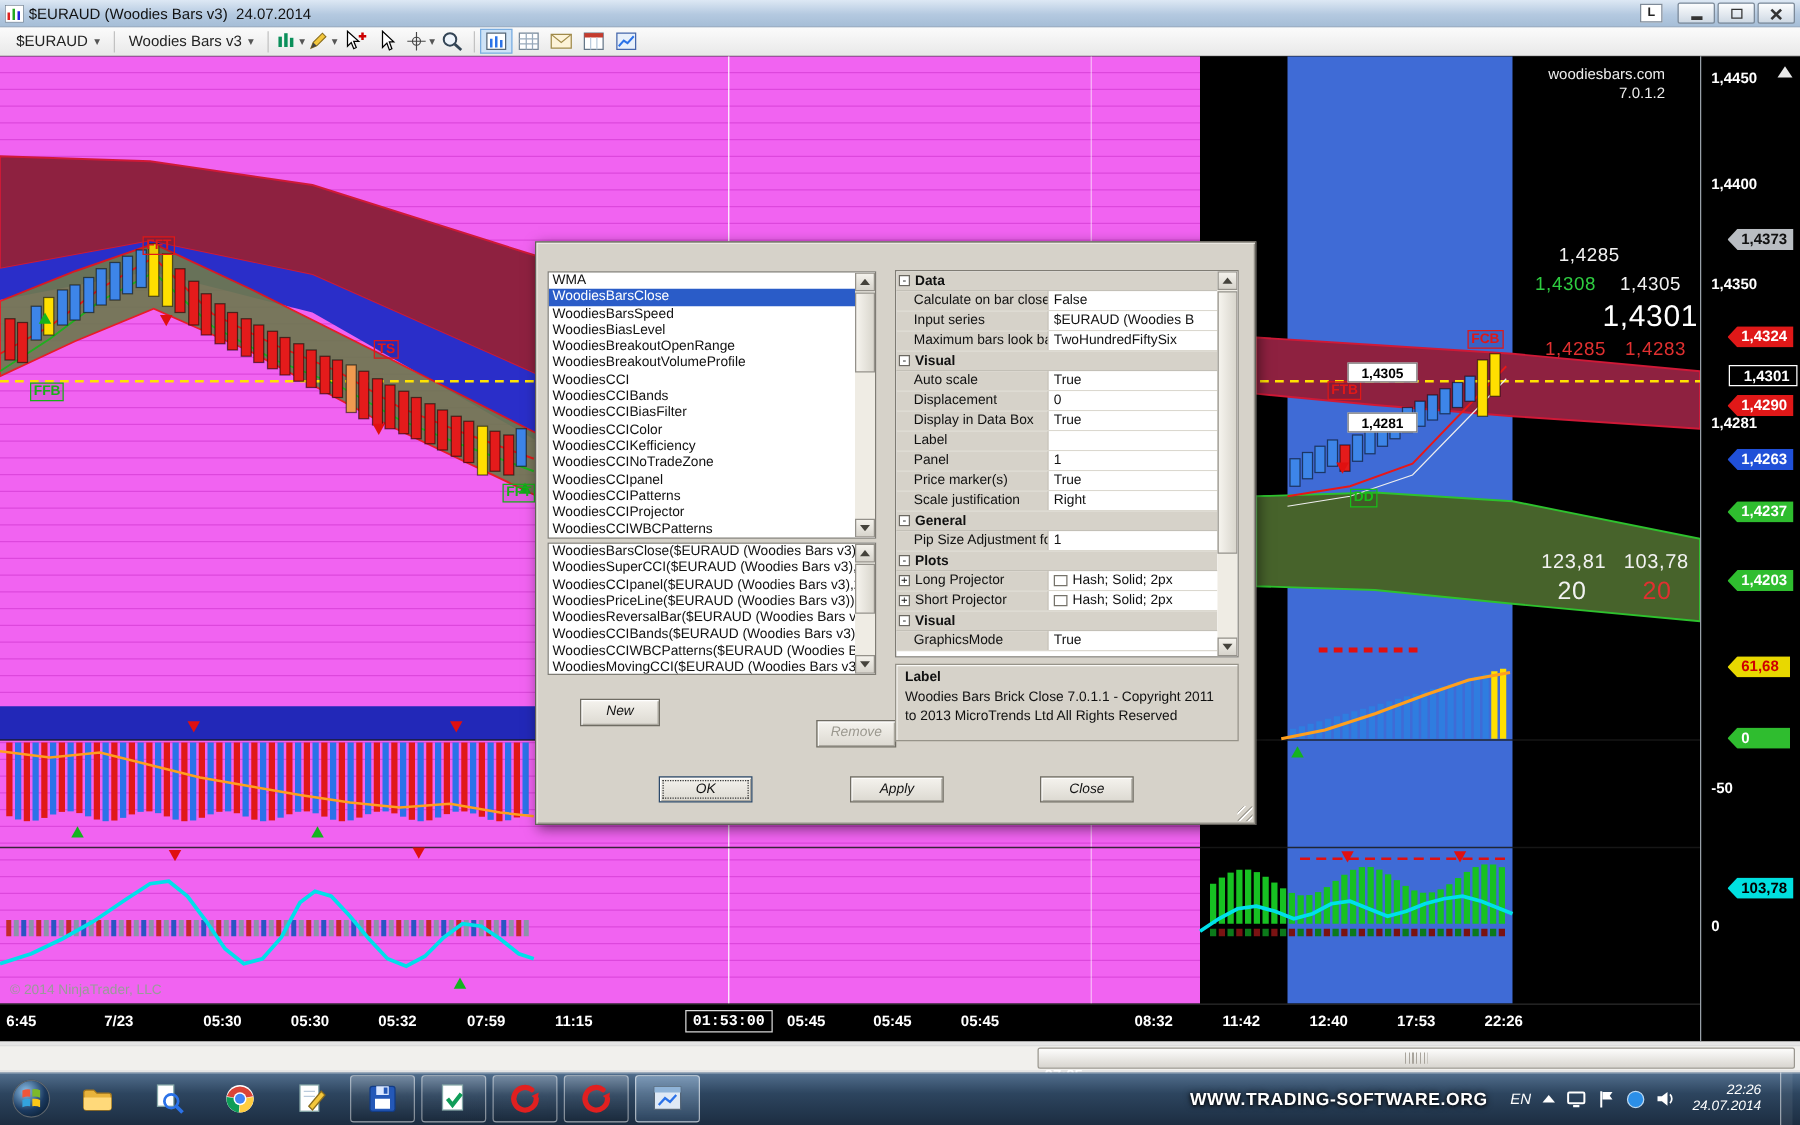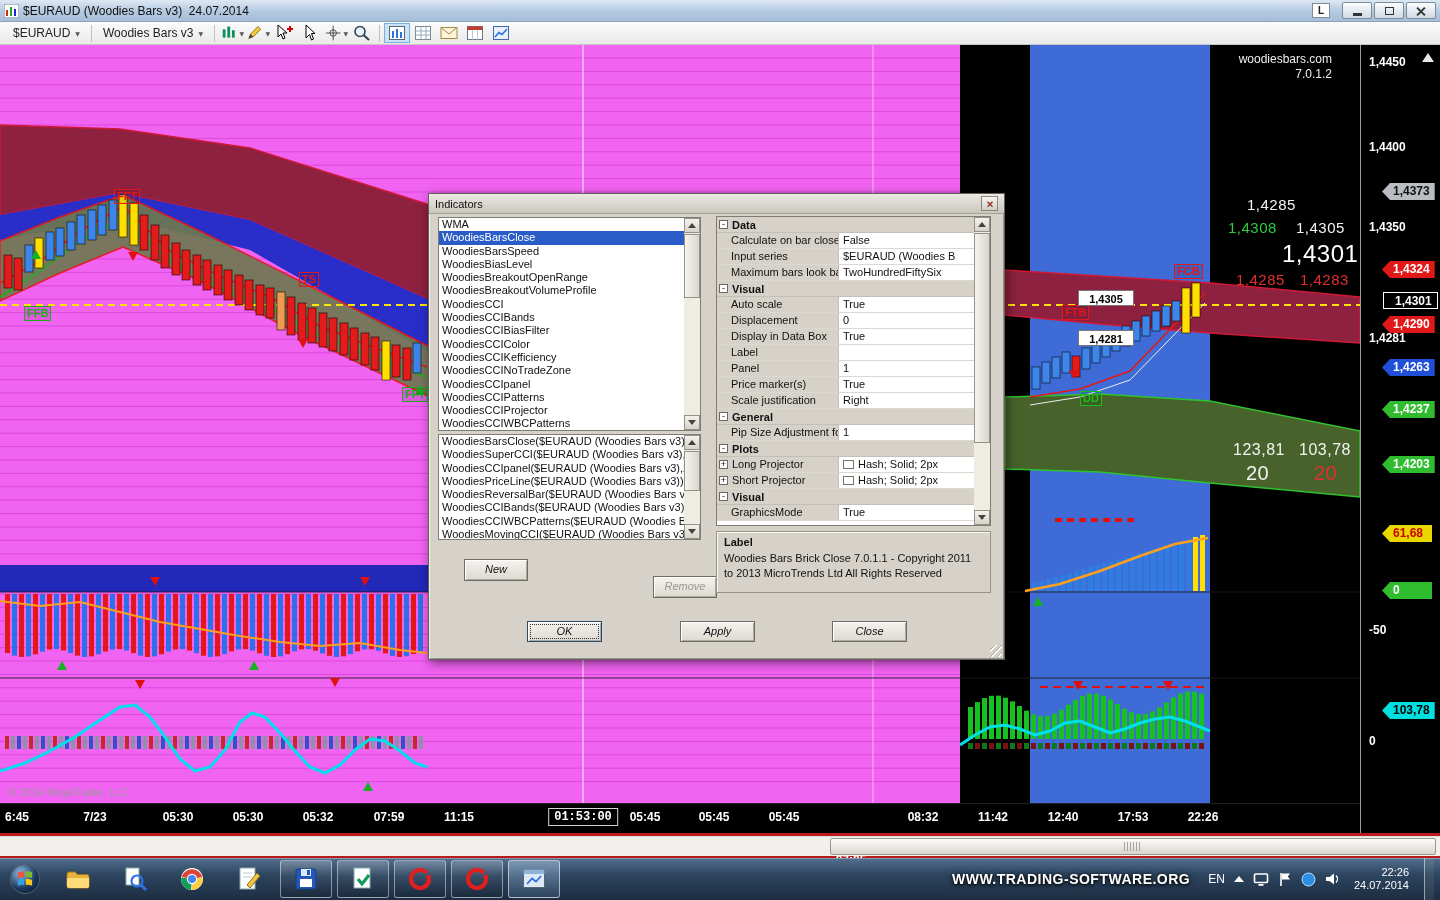--- a/index.html
+++ b/index.html
@@ -1,17 +1,17 @@
 <!DOCTYPE html>
 <html><head>
 <meta charset="utf-8">
 <style>
   html,body{margin:0;padding:0;background:#444;}
   *{box-sizing:border-box;}
-  .screen{position:relative;width:1440px;height:900px;overflow:hidden;background:#b91c1c;
+  .screen{position:relative;width:1440px;height:900px;overflow:hidden;background:#e5e5e5;
     font-family:"Liberation Sans",sans-serif;-webkit-font-smoothing:antialiased;}
 
   
   .titlebar{position:absolute;left:0;top:0;width:1440px;height:22px;
     background:linear-gradient(#dde8f4,#b4c9e0 55%,#a6bed7);border-bottom:1px solid #8ba3bd;
     display:flex;align-items:center;padding:0 4px;font-size:12px;color:#111;}
   .win-title{margin-left:4px;}
   .tbar-spacer{flex:1;}
   .link-btn{width:18px;height:15px;background:#fff;border:1px solid #7e8a98;font-size:10px;font-weight:700;
     display:flex;align-items:center;justify-content:center;margin-right:10px;color:#222;}
@@ -68,21 +68,21 @@
   .taskbar{position:absolute;left:0;top:858px;width:1440px;height:42px;
     background:linear-gradient(#53708f,#2d455f 40%,#1c2d41);box-shadow:inset 0 1px 0 rgba(255,255,255,.3);
     display:flex;align-items:center;padding:0 2px;color:#fff;}
   .start-orb{width:46px;height:42px;display:flex;align-items:center;justify-content:center;}
   #tb-apps{display:flex;align-items:center;gap:5px;margin-left:4px;}
   .app-btn{width:52px;height:38px;border-radius:3px;display:flex;align-items:center;justify-content:center;border:1px solid transparent;}
   .app-btn.running{border-color:rgba(255,255,255,.45);background:linear-gradient(rgba(255,255,255,.22),rgba(255,255,255,.05) 45%,rgba(0,0,0,.12));}
   .app-btn.active{border-color:rgba(255,255,255,.55);background:linear-gradient(rgba(180,210,240,.45),rgba(90,130,170,.25));}
   .tb-flex{flex:1;}
   .site-text{font-size:14px;font-weight:700;letter-spacing:.5px;color:#fff;text-shadow:0 1px 3px #000,0 0 6px rgba(0,0,0,.8);margin-right:18px;}
-  .tray{display:flex;align-items:center;gap:9px;margin-right:4px;}
+  .tray{display:flex;align-items:center;gap:9px;margin-right:4px;font-style:italic;}
   .tray-lang{font-size:12px;color:#fff;}
   .chev-up{width:0;height:0;border-left:5px solid transparent;border-right:5px solid transparent;border-bottom:6px solid #fff;}
   .clock{text-align:right;font-size:11px;line-height:13px;margin-left:4px;}
   .show-desktop{width:10px;height:42px;border-left:1px solid rgba(255,255,255,.5);background:rgba(255,255,255,.07);margin-left:6px;}
 
   
   .dialog{position:absolute;left:428px;top:193px;width:577px;height:467px;background:#d6d2c9;
     border:1px solid #63605a;box-shadow:2px 3px 10px rgba(0,0,0,.5),inset 1px 1px 0 #f2f0ea,inset -1px -1px 0 #96938b;
     font-size:11px;color:#111;z-index:20;}
   .dlg-title{height:20px;background:linear-gradient(#ece9e3,#c9c6be);border-bottom:1px solid #a5a29a;
@@ -694,26 +694,20 @@
       <div class="ta-label" style="left: 1203px;">22:26</div>
     </div>
 
   <div class="hscroll">
     <div class="hthumb">
         <div class="grip"></div>
       </div>
   </div>
 
   <div class="dialog">
-    <div class="dlg-title">
-      <span>Indicators</span>
-      <div class="dlg-close">
-          <div class="glyph-x"></div>
-        </div>
-    </div>
     <div class="listbox" style="top:23px;height:214px;">
       <div class="lb-inner" id="avail-list">
           <div class="lb-item">WMA</div>
           <div class="lb-item sel">WoodiesBarsClose</div>
           <div class="lb-item">WoodiesBarsSpeed</div>
           <div class="lb-item">WoodiesBiasLevel</div>
           <div class="lb-item">WoodiesBreakoutOpenRange</div>
           <div class="lb-item">WoodiesBreakoutVolumeProfile</div>
           <div class="lb-item">WoodiesCCI</div>
           <div class="lb-item">WoodiesCCIBands</div>

